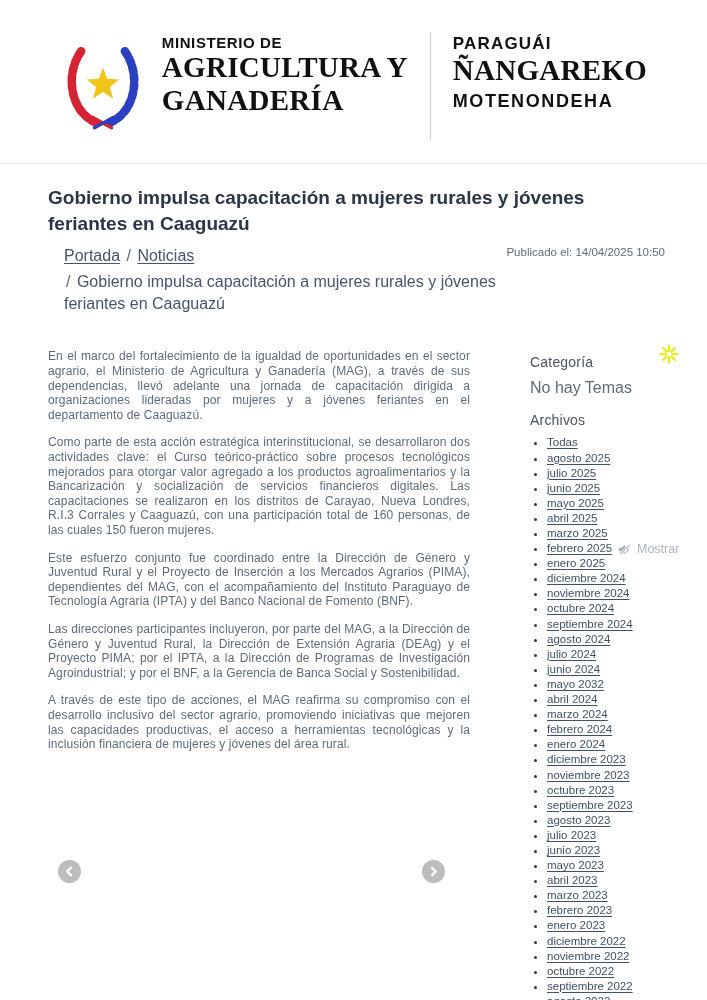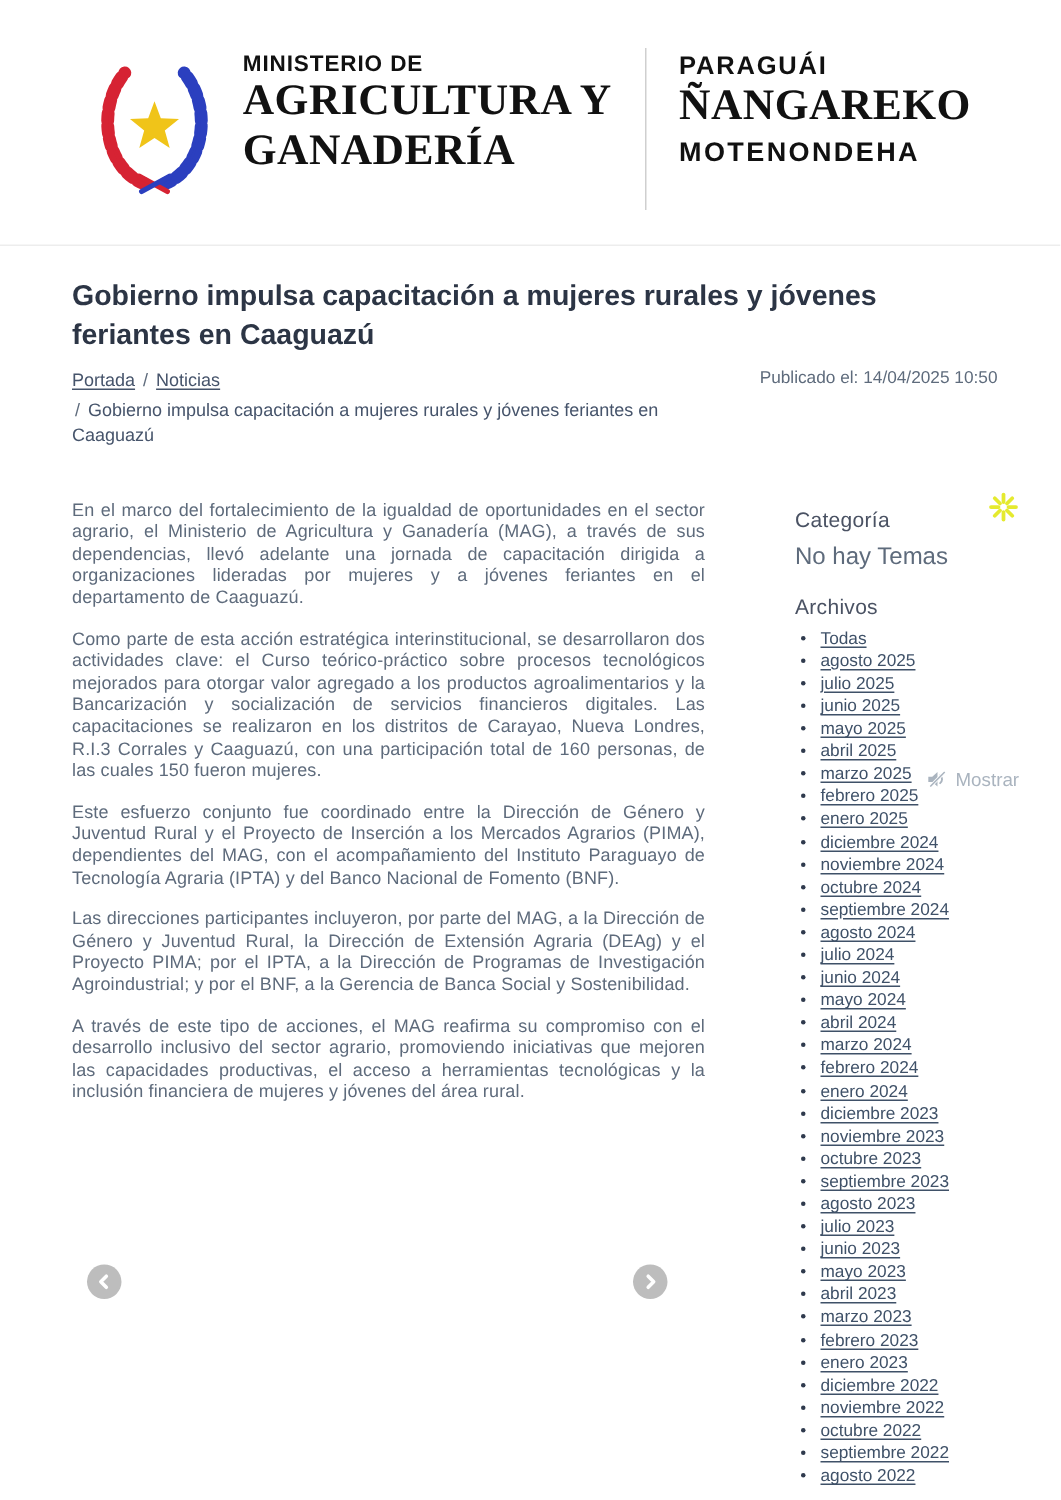--- a/index.html
+++ b/index.html
@@ -19,21 +19,21 @@
   .logo-foot   { font-size:16px; font-weight:bold; color:#111; letter-spacing:2.5px; margin-top:4px; }
   .logo-divider { width:1px; background:#cfcfcf; height:108px; margin:4px 6px 0 6px; }
   .logo-text-gn { padding-top:6px; }
   .logo-kicker2 { font-size:17px; font-weight:bold; color:#111; letter-spacing:1.2px; }
   .logo-foot2   { font-size:18px; font-weight:bold; color:#111; letter-spacing:1.6px; margin-top:4px; }
 
   
   .page-head { padding:21px 42px 0 48px; }
   .article-title { font-size:19px; font-weight:bold; color:#2c3545; line-height:1.35; max-width:595px; }
   .meta-row { display:flex; justify-content:space-between; align-items:flex-start; margin-top:9px; }
-  .breadcrumb { font-size:12px; color:#46546b; max-width:440px; line-height:1.4; }
+  .breadcrumb { font-size:16px; color:#46546b; max-width:440px; line-height:1.4;margin-left:16px; }
   .breadcrumb a { color:#46546b; text-decoration:underline; text-underline-offset:2px; }
   .crumb-sep { color:#5e6b7c; padding:0 2px; }
   .crumb-line2 { margin-top:3px; color:#46546b; }
   .published { font-size:11.5px; color:#5e6b7c; white-space:nowrap; padding-top:1px; }
 
   
   .main-wrap { display:flex; align-items:flex-start; padding:0 27px 0 48px; margin-top:34px; }
   .article-col { width:422px; flex:0 0 auto; }
   .body-p {
     font-size:12px; line-height:14.6px; color:#5e6b7c; text-align:justify;
@@ -52,21 +52,21 @@
   .sb-heading.cat { margin-top:5px; margin-bottom:9px; }
   .sb-empty { font-size:16px; color:#5e6b7c; margin-bottom:15px; }
   .sb-heading.arch { margin-bottom:7px; }
   .archive-list { list-style:disc; padding-left:17px; color:#2f3a4d; }
   .archive-list li { font-size:11.5px; line-height:15.1px; }
   .archive-list a { color:#3f5168; text-decoration:underline; text-underline-offset:2px; }
 
   .a11y-burst { position:absolute; top:-5px; right:1px; width:20px; height:20px; cursor:pointer; }
 
   .rs-toggle {
-    position:absolute; left:84px; top:178px; background:#ffffff; padding:2px 3px 2px 4px;
+    position:absolute; left:84px; top:191px; background:#ffffff; padding:2px 3px 2px 4px;
     display:flex; align-items:center; gap:5px; color:#aab4bf; font-size:12.5px; cursor:pointer;
     border:none; font-family:inherit;
   }
 </style>
 </head>
 <body>
 
 <header class="site-header">
   <div class="logo-row">
     <svg class="emblem" viewBox="0 0 100 120" aria-hidden="true">
@@ -172,21 +172,21 @@
         <li><a href="#">marzo 2025</a></li>
         <li><a href="#">febrero 2025</a></li>
         <li><a href="#">enero 2025</a></li>
         <li><a href="#">diciembre 2024</a></li>
         <li><a href="#">noviembre 2024</a></li>
         <li><a href="#">octubre 2024</a></li>
         <li><a href="#">septiembre 2024</a></li>
         <li><a href="#">agosto 2024</a></li>
         <li><a href="#">julio 2024</a></li>
         <li><a href="#">junio 2024</a></li>
-        <li><a href="#">mayo 2024</a></li>
+        <li><a href="#">mayo 2032</a></li>
         <li><a href="#">abril 2024</a></li>
         <li><a href="#">marzo 2024</a></li>
         <li><a href="#">febrero 2024</a></li>
         <li><a href="#">enero 2024</a></li>
         <li><a href="#">diciembre 2023</a></li>
         <li><a href="#">noviembre 2023</a></li>
         <li><a href="#">octubre 2023</a></li>
         <li><a href="#">septiembre 2023</a></li>
         <li><a href="#">agosto 2023</a></li>
         <li><a href="#">julio 2023</a></li>

